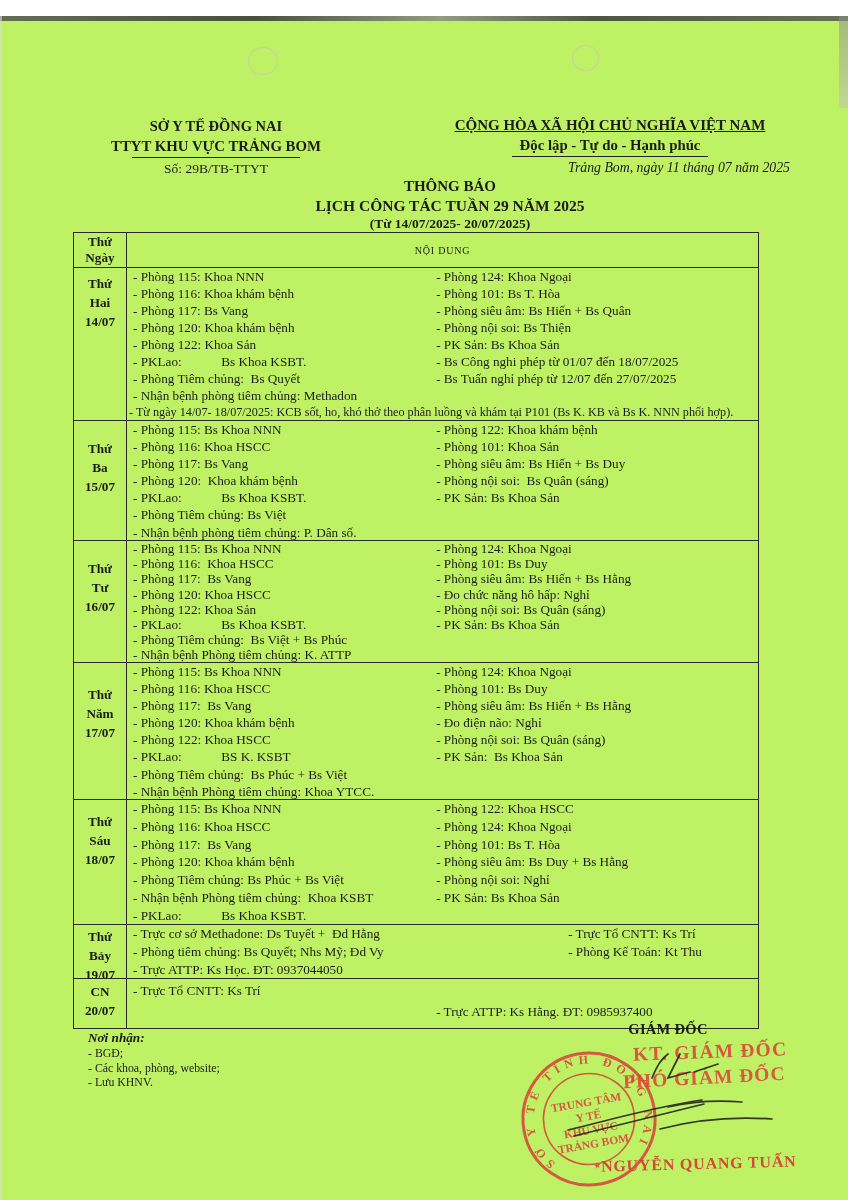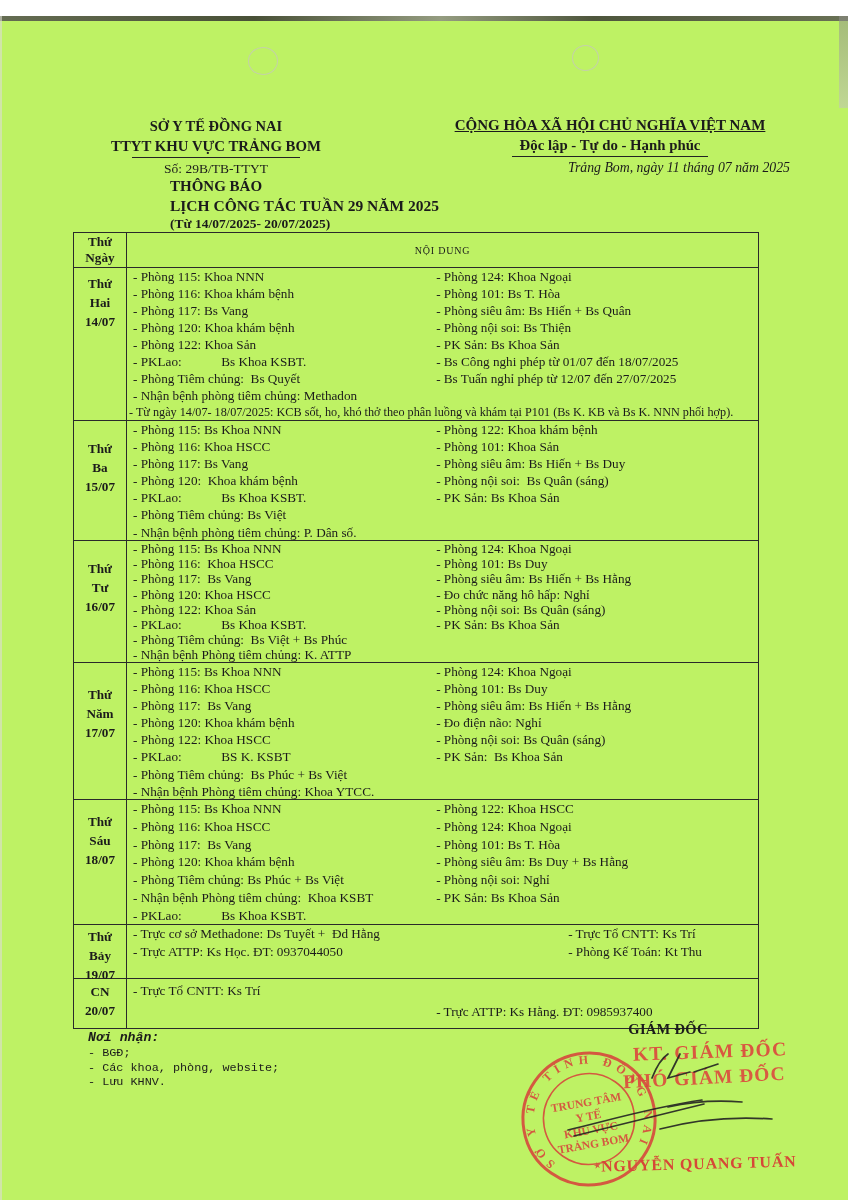--- a/index.html
+++ b/index.html
@@ -21,21 +21,21 @@
   .hdr-left{position:absolute;left:85px;top:101px;width:262px;text-align:center;}
   .hdr-left .l1{font-weight:700;font-size:14.5px;line-height:19px;}
   .hdr-left .l2{font-weight:700;font-size:14.8px;line-height:20px;}
   .hdr-left .rule{width:168px;height:0;border-bottom:1.2px solid #232323;margin:1px auto 2px;}
   .hdr-left .l3{font-size:13.5px;line-height:18px;}
   .hdr-right{position:absolute;left:428px;top:99px;width:364px;text-align:center;}
   .hdr-right .l1{font-weight:700;font-size:15px;line-height:20px;text-decoration:underline;}
   .hdr-right .l2{font-weight:700;font-size:14.8px;line-height:20px;}
   .hdr-right .rule{width:196px;height:0;border-bottom:1.2px solid #232323;margin:1px auto 2px;}
   .hdr-right .l3{font-style:italic;font-size:13.8px;line-height:18px;text-align:right;padding-right:2px;}
-  .title-block{position:absolute;left:170px;top:161px;width:560px;text-align:left;}
+  .title-block{position:absolute;left:170px;top:161px;width:560px;text-align:center;}
   .title-block .t1{font-weight:700;font-size:15px;line-height:19px;}
   .title-block .t2{font-weight:700;font-size:15.5px;line-height:19px;}
   .title-block .t3{font-weight:700;font-size:13.5px;line-height:17px;}
 
   
   .sched{position:absolute;left:73px;top:216px;width:686px;border:1.6px solid #2a2a2a;background:transparent;}
   .row{display:flex;border-top:1.1px solid #2a2a2a;}
   .row:first-child{border-top:none;}
   .day{width:53px;flex-shrink:0;border-right:1.1px solid #2a2a2a;}
   .content{flex:1;min-width:0;}
@@ -56,21 +56,21 @@
   .r-wed{height:122px;} .r-wed .day{padding-top:18px;} .r-wed .line{line-height:15.2px;}
   .r-thu{height:137px;} .r-thu .day{padding-top:22px;} .r-thu .line{line-height:17.1px;}
   .r-fri{height:125px;} .r-fri .day{padding-top:12px;} .r-fri .line{line-height:17.8px;}
   .r-sat{height:54px;}  .r-sat .day{padding-top:2px;}  .r-sat .line{line-height:18px;}
   .r-sat .col-right .line{padding-left:132px;}
   .r-sun{height:50px;}  .r-sun .day{padding-top:3px;}  .r-sun .line{line-height:21px;}
   .r-sun .cols{padding-top:1px;} .r-sun .col-right{padding-top:21px;}
   .full .full-line{font-size:12.2px;line-height:16px;padding-left:2px;}
 
   
-  .recipients{position:absolute;left:88px;top:1013px;font-family:Liberation Mono, monospace;}
+  .recipients{position:absolute;left:88px;top:1013px;}
   .recipients .rt{font-weight:700;font-style:italic;font-size:13.2px;line-height:17px;}
   .recipients .line{font-size:11.8px;line-height:14.5px;white-space:pre;}
   .director{position:absolute;left:598px;top:1005px;width:140px;text-align:center;
     font-weight:700;font-size:14.5px;letter-spacing:.3px;}
   .red-kt{position:absolute;left:633px;top:1025px;font-weight:700;font-size:19.5px;color:#dc4a3e;
     transform:rotate(-2deg);letter-spacing:1.2px;opacity:.92;}
   .red-pho{position:absolute;left:623px;top:1051px;font-weight:700;font-size:19.5px;color:#dc4a3e;
     transform:rotate(-3deg);letter-spacing:1px;opacity:.9;}
   .red-name{position:absolute;left:601px;top:1139px;font-weight:700;font-size:16px;color:#d83f35;
     transform:rotate(-1.5deg);letter-spacing:.8px;opacity:.95;}
@@ -271,20 +271,21 @@
     <div class="row r-sat">
       <div class="day">
           <div class="day-line">Thứ</div>
           <div class="day-line">Bảy</div>
           <div class="day-line">19/07</div>
         </div>
       <div class="content">
         <div class="cols">
           <div class="col-left">
               <div class="line">- Trực cơ sở Methadone: Ds Tuyết +  Đd Hằng</div>
+              <div class="line">- Phòng tiêm chủng: Bs Quyết; Nhs Mỹ; Đd Vy</div>
               <div class="line">- Trực ATTP: Ks Học. ĐT: 0937044050</div>
             </div>
           <div class="col-right">
               <div class="line">- Trực Tổ CNTT: Ks Trí</div>
               <div class="line">- Phòng Kế Toán: Kt Thu</div>
             </div>
         </div>
       </div>
     </div>
 

